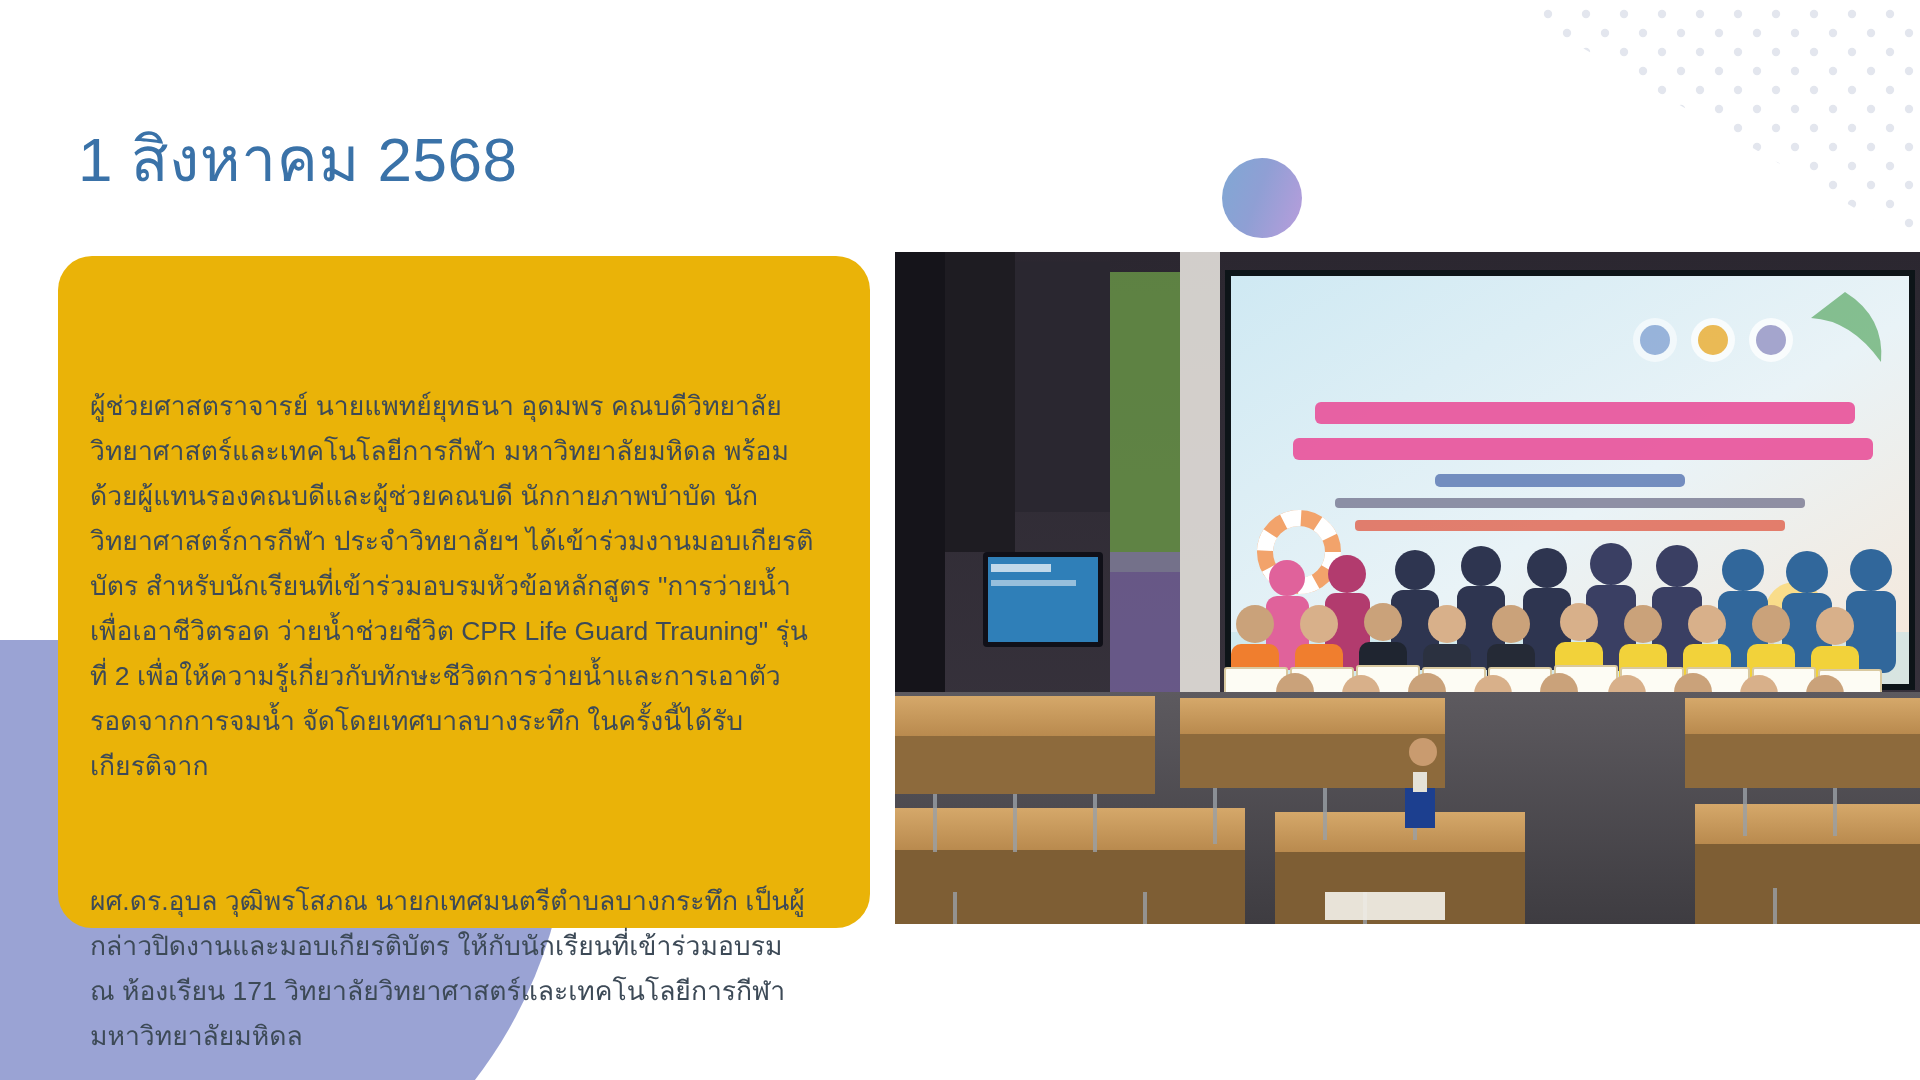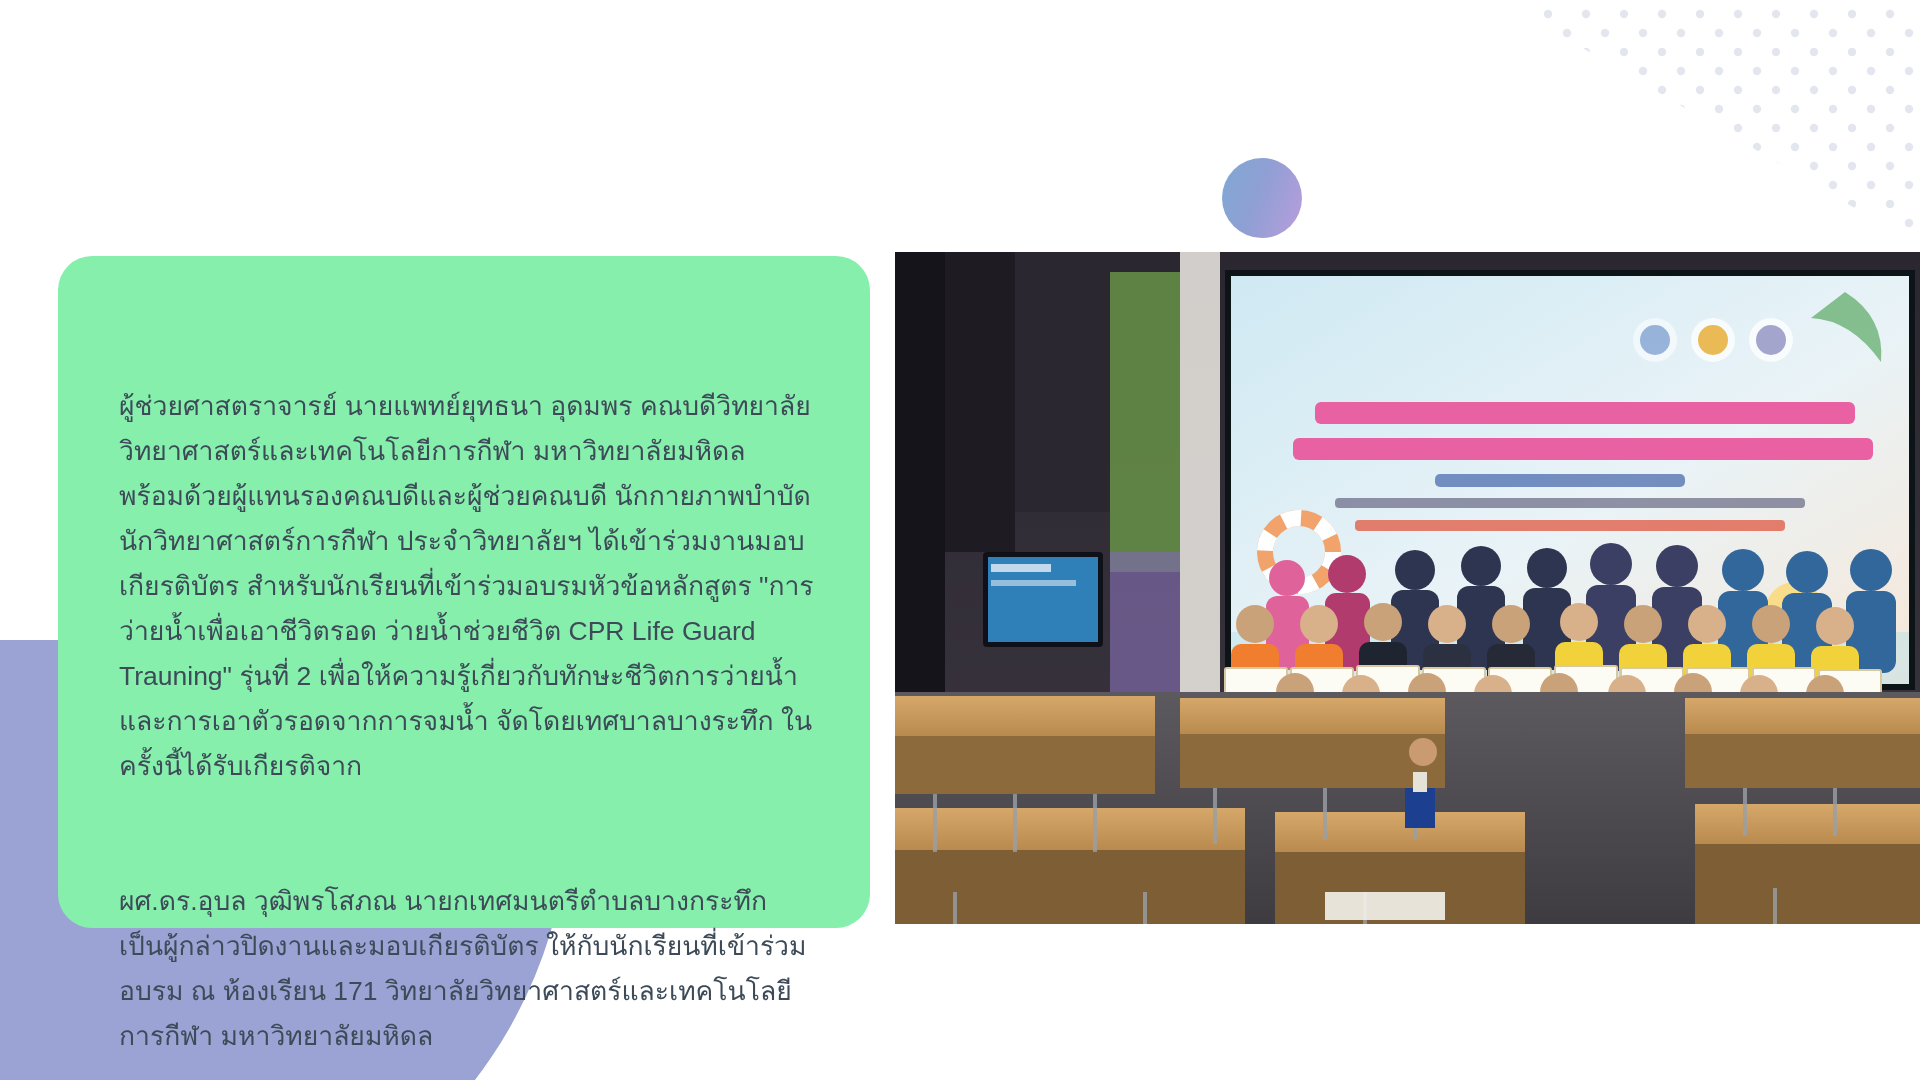--- a/index.html
+++ b/index.html
@@ -48,24 +48,24 @@
     color:#3a72a8;
     font-weight:400;
     letter-spacing:0.5px;
     white-space:nowrap;
   }
 
   
   .text-card{
     position:absolute;left:58px;top:256px;
     width:812px;height:672px;
-    background:#86efac;
+    background:#eab308;
     border-radius:34px;
     box-sizing:border-box;
-    padding:38px 56px 30px 61px;
+    padding:38px 56px 30px 32px;
   }
   .body-text{
     color:#3d4a57;
     font-size:26.5px;
     line-height:45px;
     font-weight:400;
     margin:0;
     white-space:pre-wrap;
     word-break:break-word;
   }
@@ -98,20 +98,21 @@
         </clipPath>
       </defs>
       <rect x="0" y="0" width="760" height="300" fill="url(#dots)" clip-path="url(#tri)"></rect>
     </svg>
   </div>
 
   <div class="gradient-circle"></div>
 
   <div class="purple-blob"></div>
 
+  <div class="title">1 สิงหาคม 2568</div>
 
   <div class="text-card">
     <div class="body-text">
       <p class="para">ผู้ช่วยศาสตราจารย์ นายแพทย์ยุทธนา อุดมพร คณบดีวิทยาลัยวิทยาศาสตร์และเทคโนโลยีการกีฬา มหาวิทยาลัยมหิดล พร้อมด้วยผู้แทนรองคณบดีและผู้ช่วยคณบดี นักกายภาพบำบัด นักวิทยาศาสตร์การกีฬา ประจำวิทยาลัยฯ ได้เข้าร่วมงานมอบเกียรติบัตร สำหรับนักเรียนที่เข้าร่วมอบรมหัวข้อหลักสูตร "การว่ายน้ำเพื่อเอาชีวิตรอด ว่ายน้ำช่วยชีวิต CPR Life Guard Trauning" รุ่นที่ 2 เพื่อให้ความรู้เกี่ยวกับทักษะชีวิตการว่ายน้ำและการเอาตัวรอดจากการจมน้ำ จัดโดยเทศบาลบางระทึก ในครั้งนี้ได้รับเกียรติจาก</p>
       <p class="para">ผศ.ดร.อุบล วุฒิพรโสภณ นายกเทศมนตรีตำบลบางกระทึก เป็นผู้กล่าวปิดงานและมอบเกียรติบัตร ให้กับนักเรียนที่เข้าร่วมอบรม ณ ห้องเรียน 171 วิทยาลัยวิทยาศาสตร์และเทคโนโลยีการกีฬา มหาวิทยาลัยมหิดล</p>
     </div>
   </div>
 
   <div class="photo">
     <svg viewBox="0 0 1025 672" xmlns="http://www.w3.org/2000/svg" preserveAspectRatio="none" aria-hidden="true">

